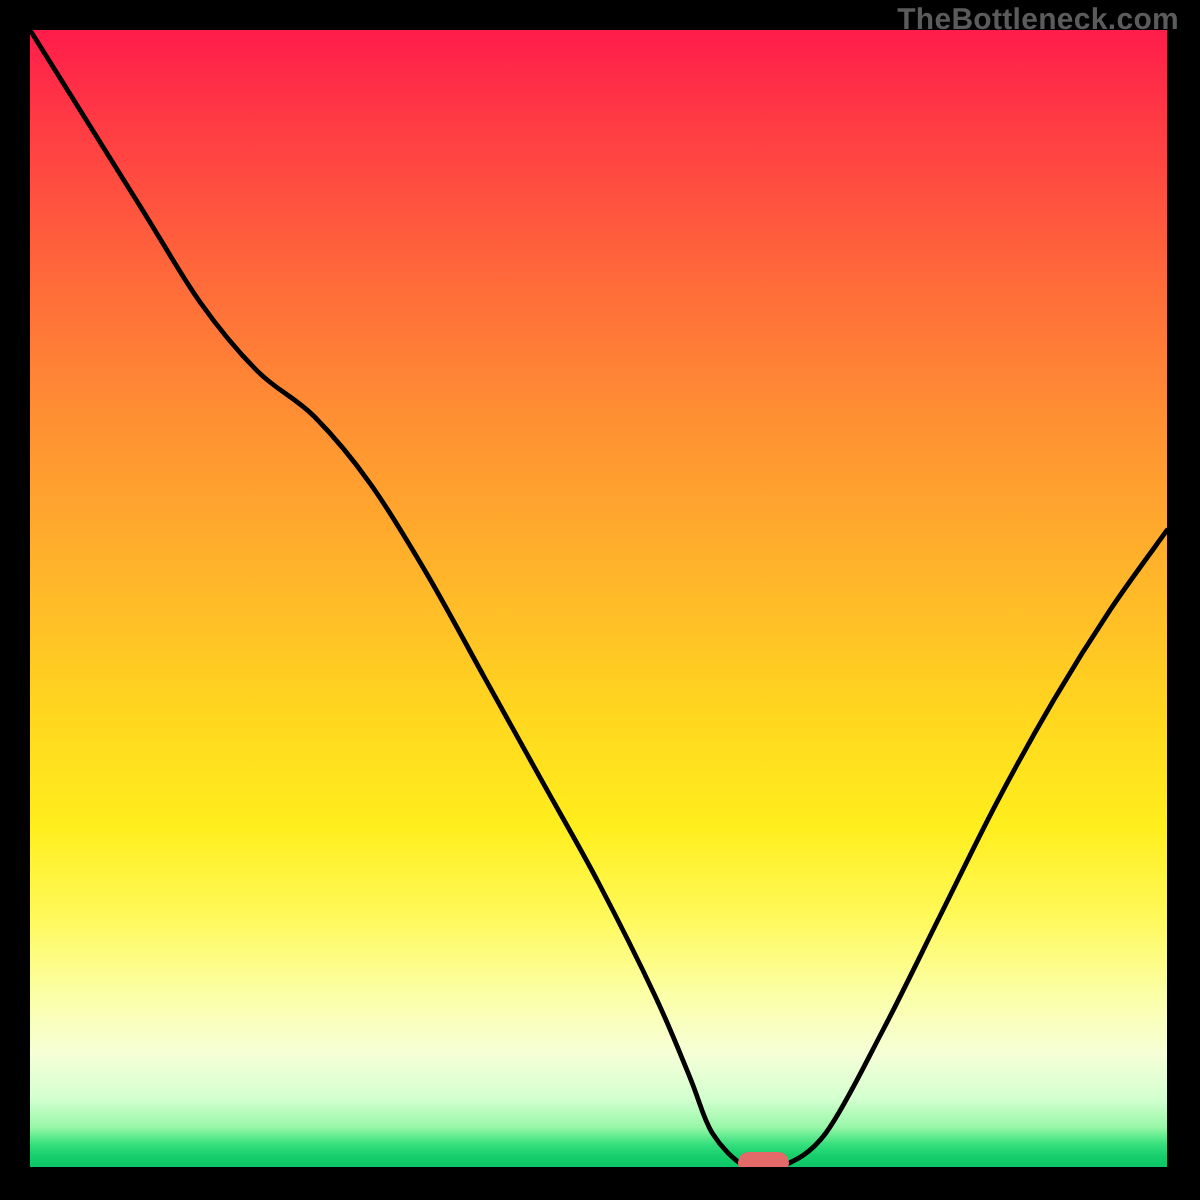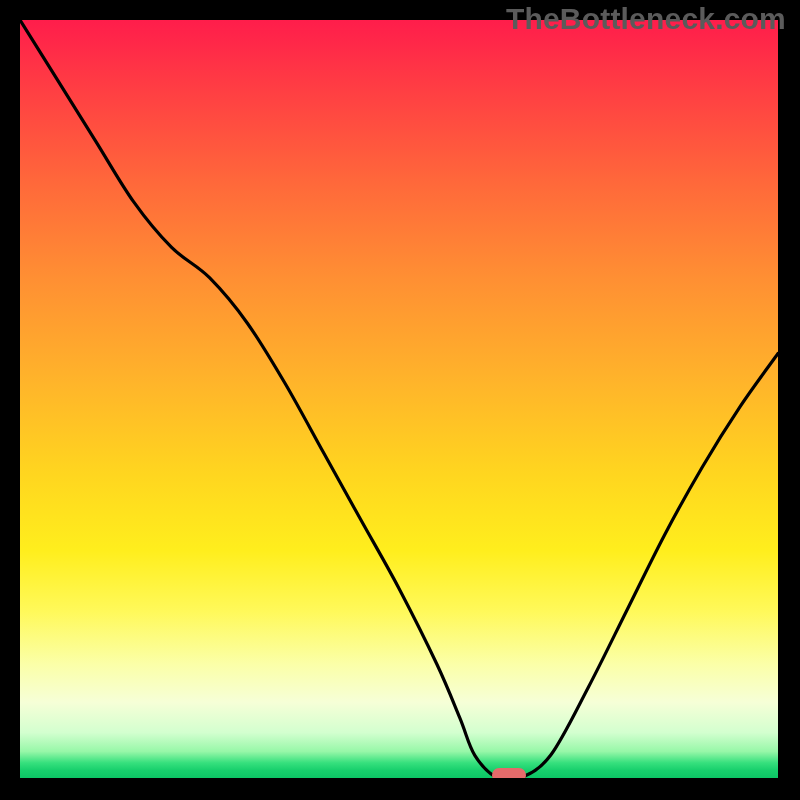--- a/index.html
+++ b/index.html
@@ -15,21 +15,21 @@
     position: relative;
     width: 800px;
     height: 800px;
     background: #000;
   }
   .watermark {
     position: absolute;
     top: 2px;
     right: 14px;
     color: #5b5b5b;
-    font-size: 30px;
+    font-size: 20px;
     font-weight: 600;
     letter-spacing: 0.2px;
     z-index: 20;
   }
   .plot-area {
     position: absolute;
     left: 20px;
     top: 20px;
     width: 758px;
     height: 758px;

